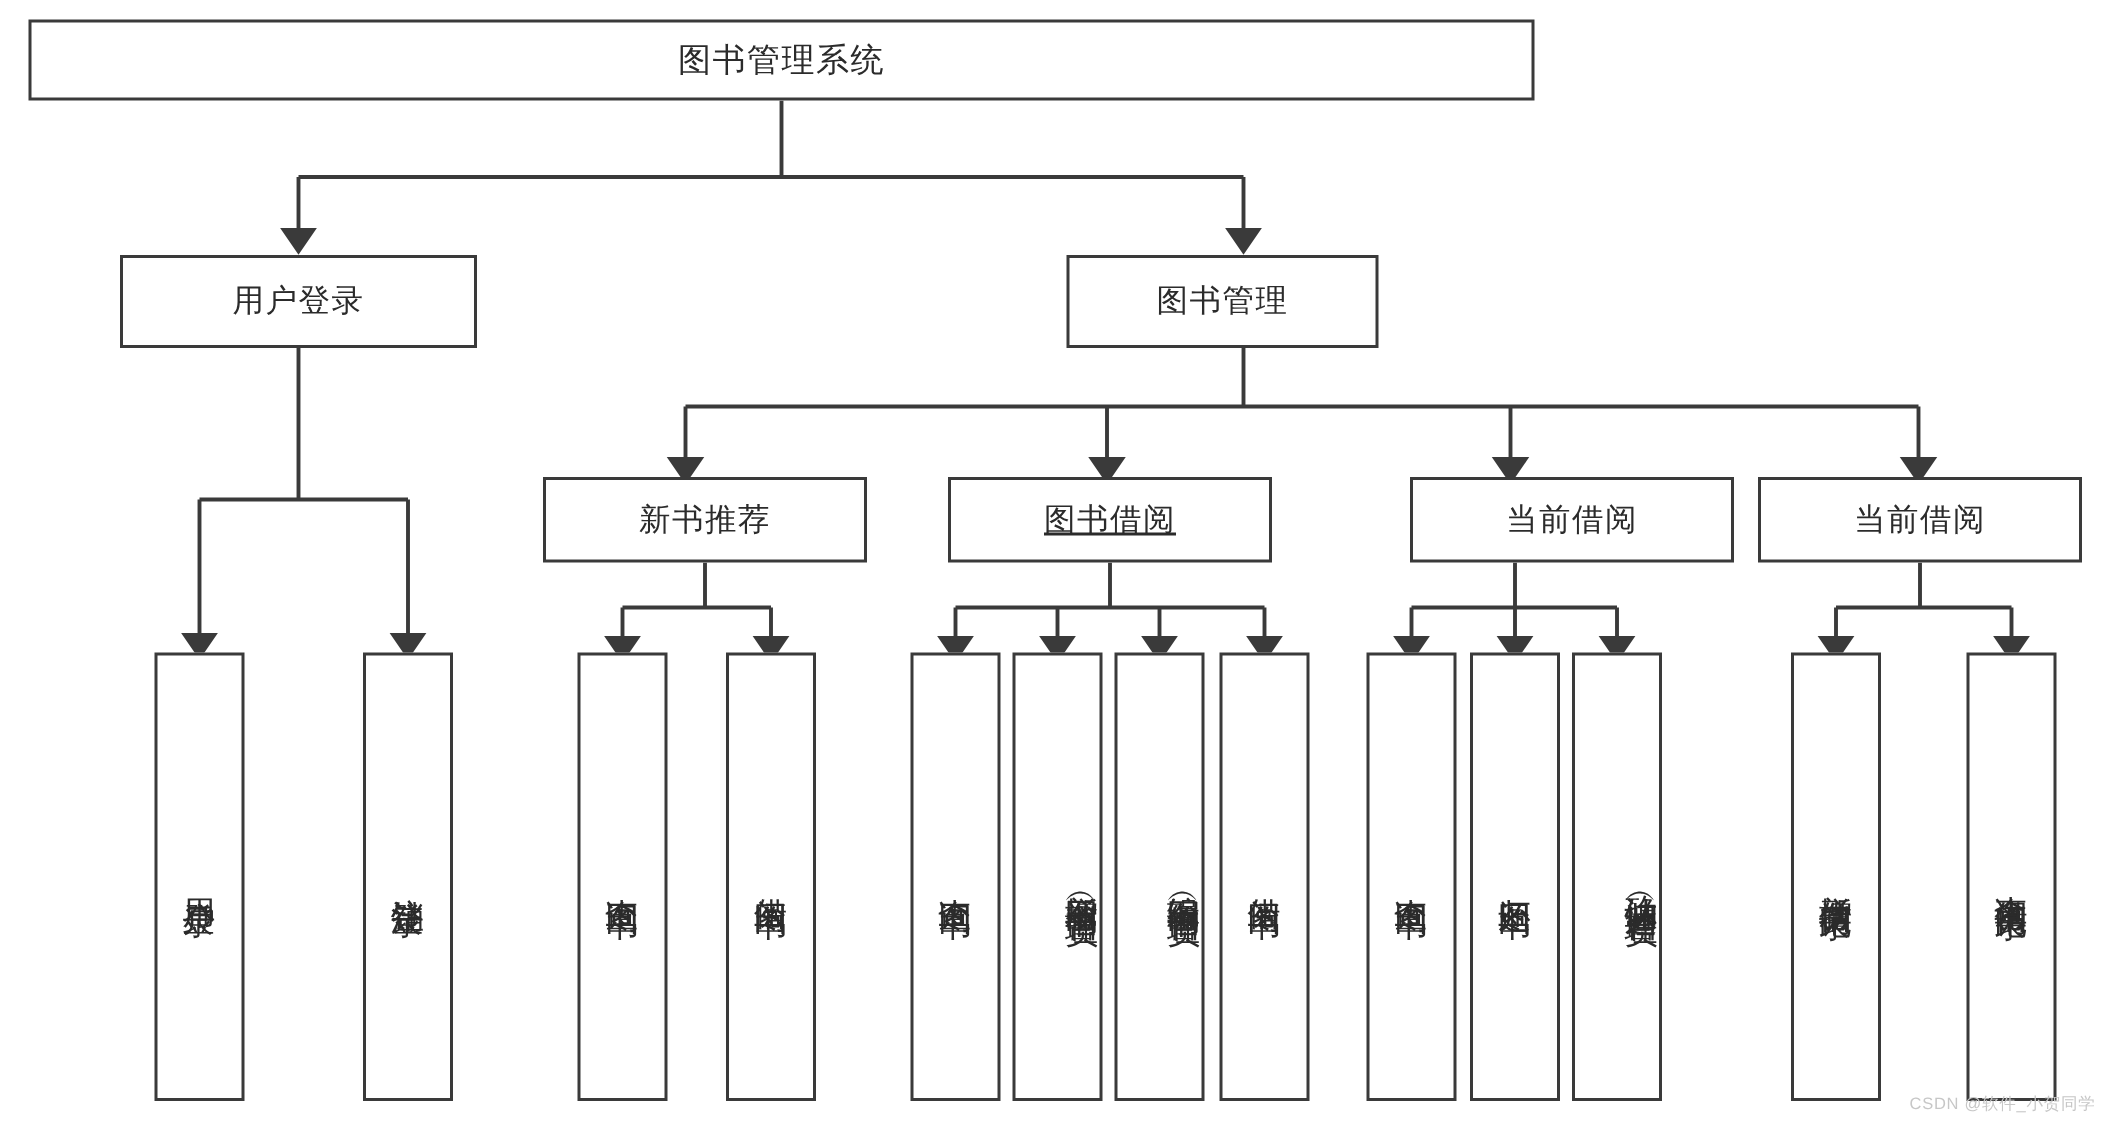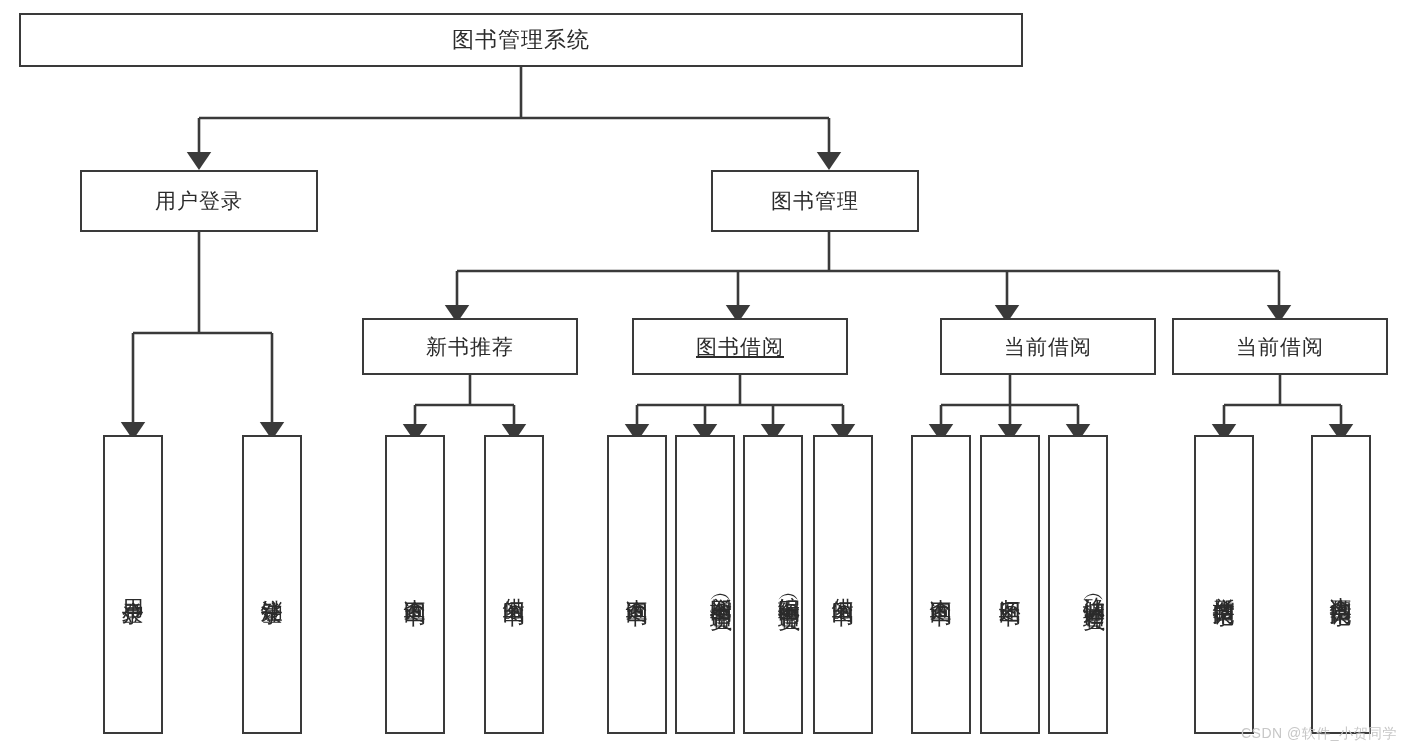--- a/index.html
+++ b/index.html
@@ -59,21 +59,21 @@
     padding-top: 0;
   }
   .node.v > span {
     display: block;
     white-space: nowrap;
   }
   #watermark {
     position: absolute;
     right: 8px;
     bottom: 4px;
-    font-size: 14px;
+    font-size: 11px;
     color: #c7c7c7;
     letter-spacing: 0.5px;
     white-space: nowrap;
   }
 </style>
 </head>
 <body>
 
 <div id="canvas">
 

